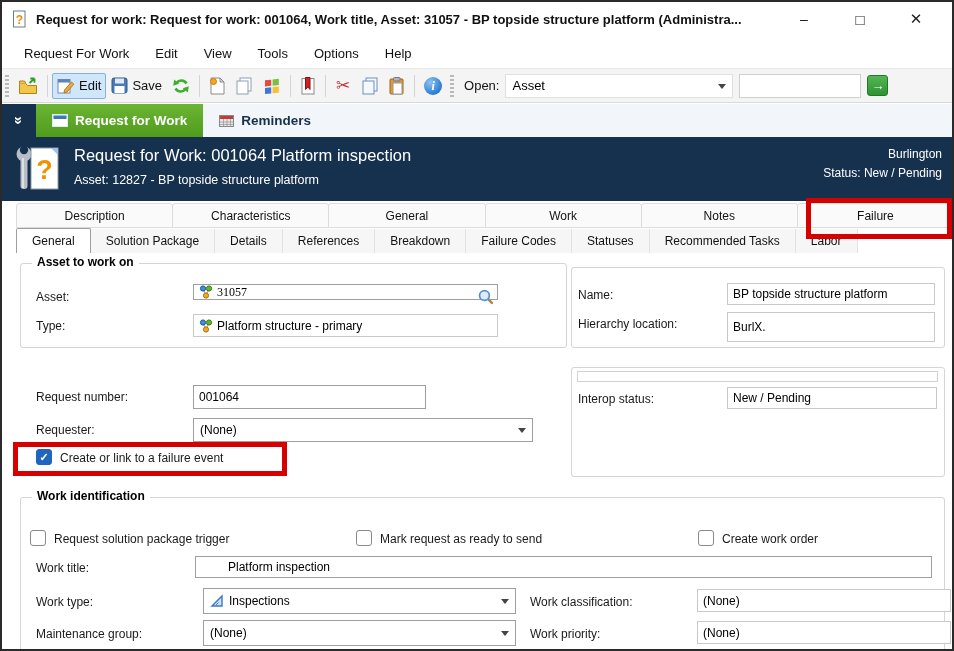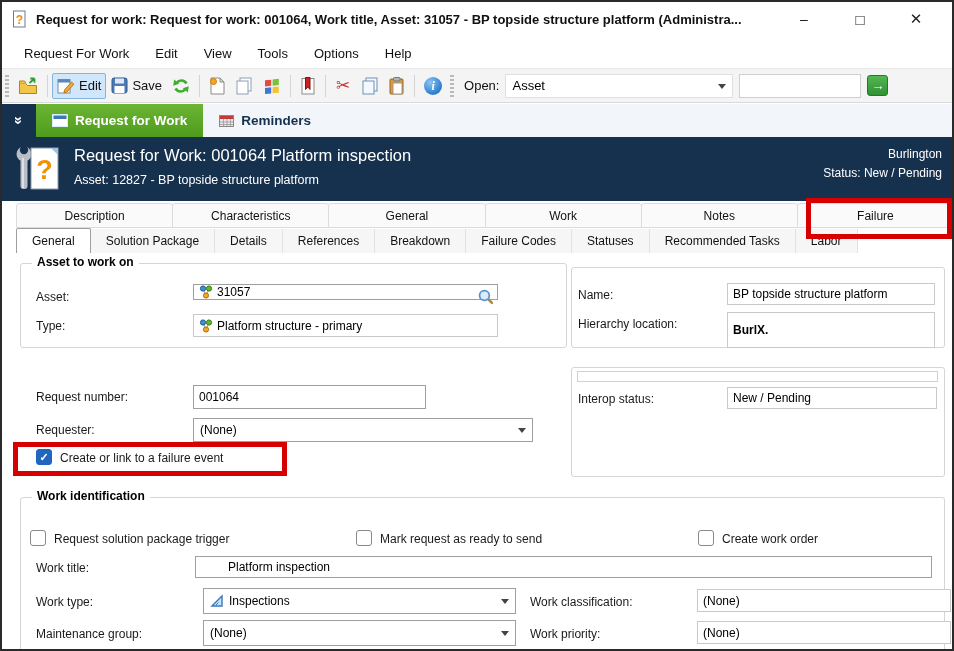--- a/index.html
+++ b/index.html
@@ -282,21 +282,21 @@
     <div class="tab2">Failure Codes</div>
     <div class="tab2">Statuses</div>
     <div class="tab2">Recommended Tasks</div>
     <div class="tab2">Labor</div>
   </div>
 
   <div class="group" style="left:20px; top:263px; width:547px; height:85px;">
     <span class="legend">Asset to work on</span>
   </div>
   <span class="flabel" style="left:36px; top:290px;">Asset:</span>
-  <div class="field" style="left:193px; top:284px; width:305px; height:16px;">
+  <div class="field" style="left:193px; top:284px; width:305px; height:16px;font-family:Liberation Serif, serif;">
     <svg class="icon" width="14" height="14" viewBox="0 0 14 14">
       <path d="M4 4 L7 10 M10 4 L7 10" stroke="#999" stroke-width="1" fill="none"></path>
       <circle cx="4" cy="3.5" r="2.6" fill="#3f8fd6" stroke="#1d5a94"></circle>
       <circle cx="10" cy="3.5" r="2.6" fill="#63b52f" stroke="#3c7a14"></circle>
       <circle cx="7" cy="10.5" r="2.6" fill="#f5a623" stroke="#b06f0a"></circle>
     </svg>
     <span>31057</span>
     <svg class="searchmag" width="17" height="17" viewBox="0 0 16 16">
       <line x1="10.5" y1="10.5" x2="14" y2="14" stroke="#a8884e" stroke-width="2.4" stroke-linecap="round"></line>
       <circle cx="7" cy="7" r="4.6" fill="#d9ecfb" stroke="#5b8fc9" stroke-width="1.6"></circle>
@@ -312,21 +312,21 @@
     </svg>
     <span>Platform structure - primary</span>
   </div>
 
   <div class="group" style="left:571px; top:267px; width:374px; height:81px;"></div>
   <span class="flabel" style="left:578px; top:288px;">Name:</span>
   <div class="field ro" style="left:727px; top:283px; width:208px; height:22px;">
     <span>BP topside structure platform</span>
   </div>
   <span class="flabel" style="left:578px; top:317px;">Hierarchy location:</span>
-  <div class="field ro" style="left:727px; top:312px; width:208px; height:36px;font-weight:bold;">
+  <div class="field ro" style="left:727px; top:312px; width:208px; height:30px;">
     <span>BurlX.</span>
   </div>
 
   <span class="flabel" style="left:36px; top:390px;">Request number:</span>
   <div class="field" style="left:193px; top:385px; width:233px; height:24px;">
     <span>001064</span>
   </div>
   <span class="flabel" style="left:36px; top:423px;">Requester:</span>
   <div class="combo" style="left:193px; top:418px; width:340px; height:24px;">
     <span>(None)</span>

